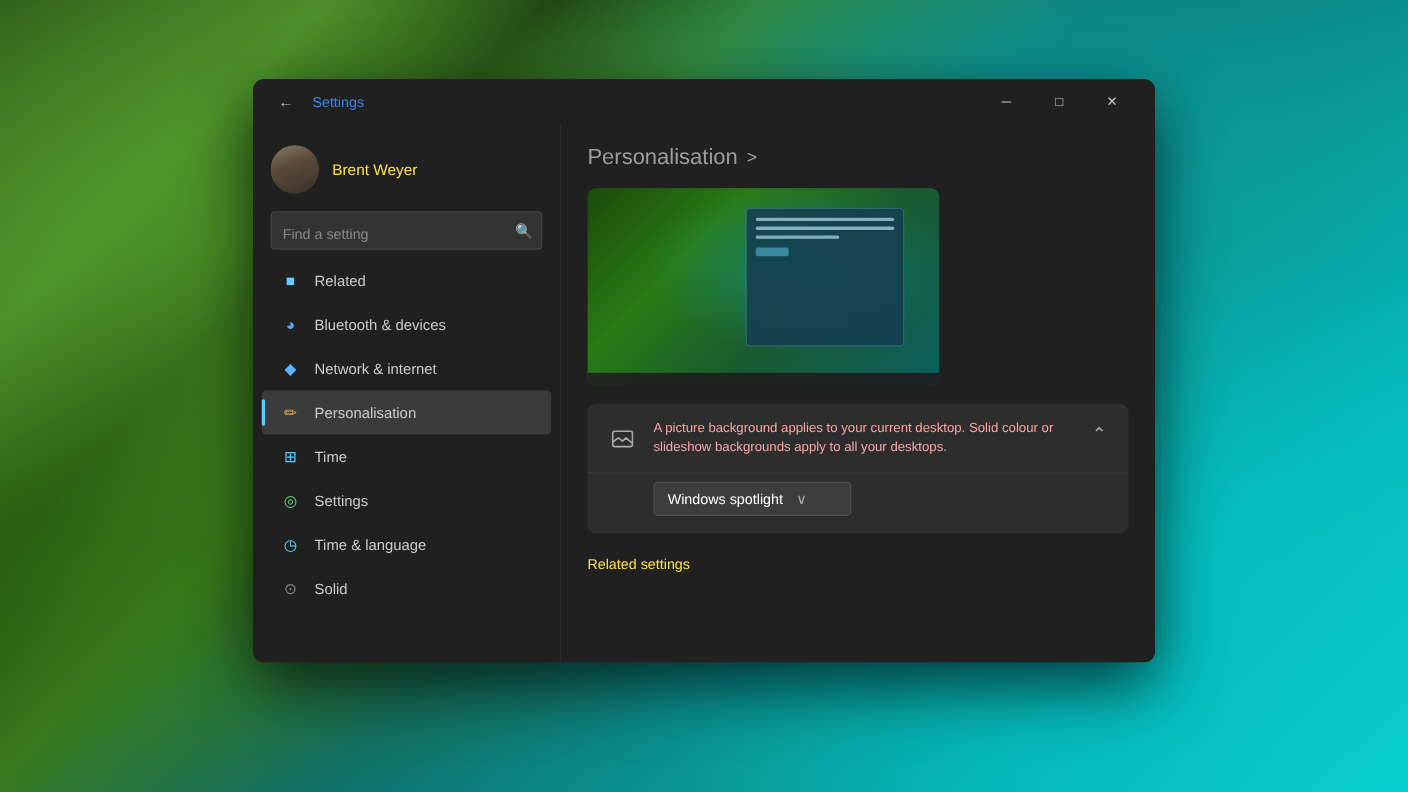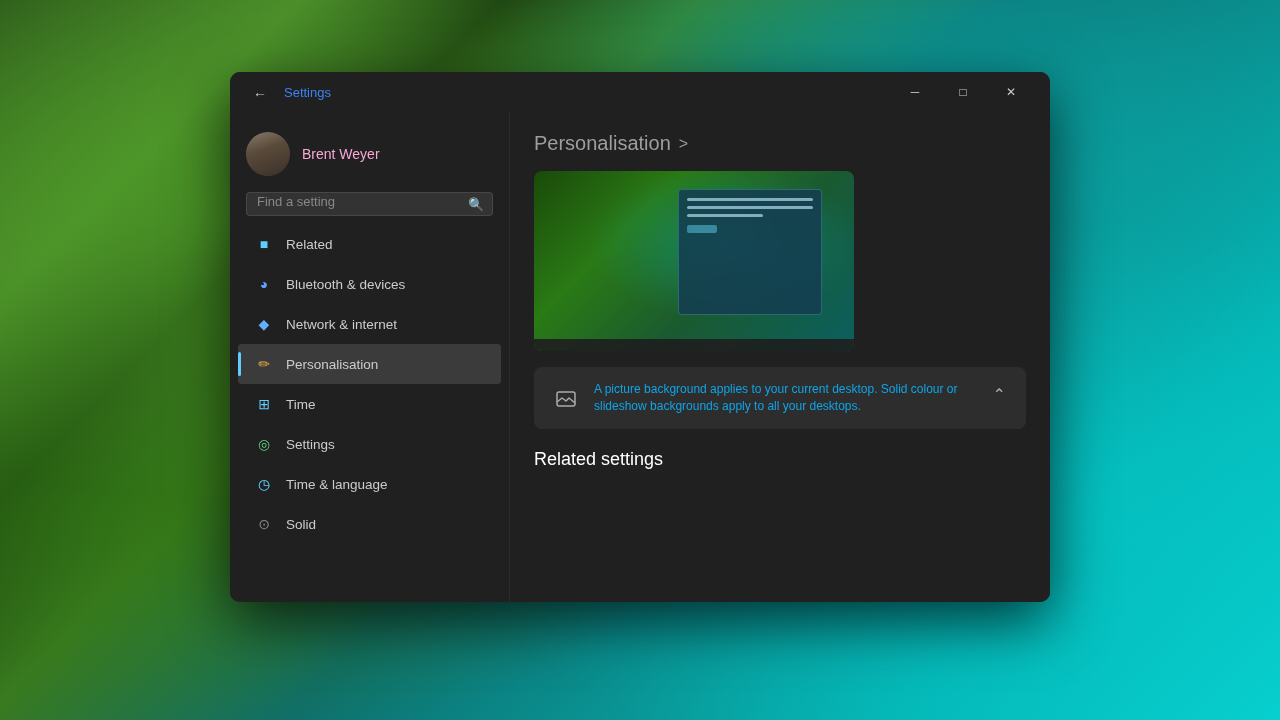--- a/index.html
+++ b/index.html
@@ -109,33 +109,33 @@
     }
     .avatar-img {
       width: 100%;
       height: 100%;
       background: linear-gradient(160deg, #8a7a6a 0%, #5a4a3a 40%, #3a3028 100%);
       border-radius: 50%;
     }
     .user-name {
       margin-left: 12px;
       font-size: 14px;
-      color: #f9a8d4;
+      color: #fde047;
       font-weight: 500;
     }
     .search-box {
       margin: 0 16px 8px;
       position: relative;
     }
     .search-input {
       width: 100%;
       background: #333;
       border: 1px solid rgba(255,255,255,0.1);
       border-radius: 4px;
-      padding: 1px 32px 6px 10px;
+      padding: 12px 32px 6px 10px;
       color: #ccc;
       font-size: 13px;
       outline: none;
     }
     .search-input::placeholder { color: #888; }
     .search-icon {
       position: absolute;
       right: 8px;
       top: 50%;
       transform: translateY(-50%);
@@ -292,21 +292,21 @@
       margin-left: 12px;
     }
     .card-title {
       font-size: 13.5px;
       color: #fff;
       font-weight: 500;
       margin-bottom: 3px;
     }
     .card-desc {
       font-size: 12px;
-      color: #0ea5e9;
+      color: #fca5a5;
       line-height: 1.4;
     }
     .card-toggle {
       margin-left: auto;
       cursor: pointer;
       color: #aaa;
       font-size: 16px;
       padding: 4px;
     }
     .card-body {
@@ -327,22 +327,22 @@
       min-width: 180px;
     }
     .dropdown-chevron {
       margin-left: 4px;
       color: #aaa;
     }
     .related-section {
       margin-top: 8px;
     }
     .related-title {
-      font-size: 18px;
-      color: #ffffff;
+      font-size: 13px;
+      color: #fde047;
       font-weight: 500;
       padding: 8px 0 4px;
     }
   </style>
 </head>
 <body>
 
 <div class="desktop-bg"></div>
 
 <div class="window">
@@ -434,20 +434,26 @@
             <svg width="20" height="20" viewBox="0 0 20 20" fill="none">
               <rect x="1" y="3" width="18" height="14" rx="2" stroke="#aaa" stroke-width="1.5"></rect>
               <path d="M1 13l5-4 4 3 3-3 6 5" stroke="#aaa" stroke-width="1.5" stroke-linejoin="round"></path>
             </svg>
           </div>
           <div class="card-text">
             <div class="card-desc">A picture background applies to your current desktop. Solid colour or slideshow backgrounds apply to all your desktops.</div>
           </div>
           <div class="card-toggle">⌃</div>
         </div>
+        <div class="card-body">
+          <button class="dropdown-btn">
+            <span>Windows spotlight</span>
+            <span class="dropdown-chevron">∨</span>
+          </button>
+        </div>
       </div>
 
       <div class="related-section">
         <div class="related-title">Related settings</div>
       </div>
     </div>
   </div>
 </div>
 
 </body></html>

